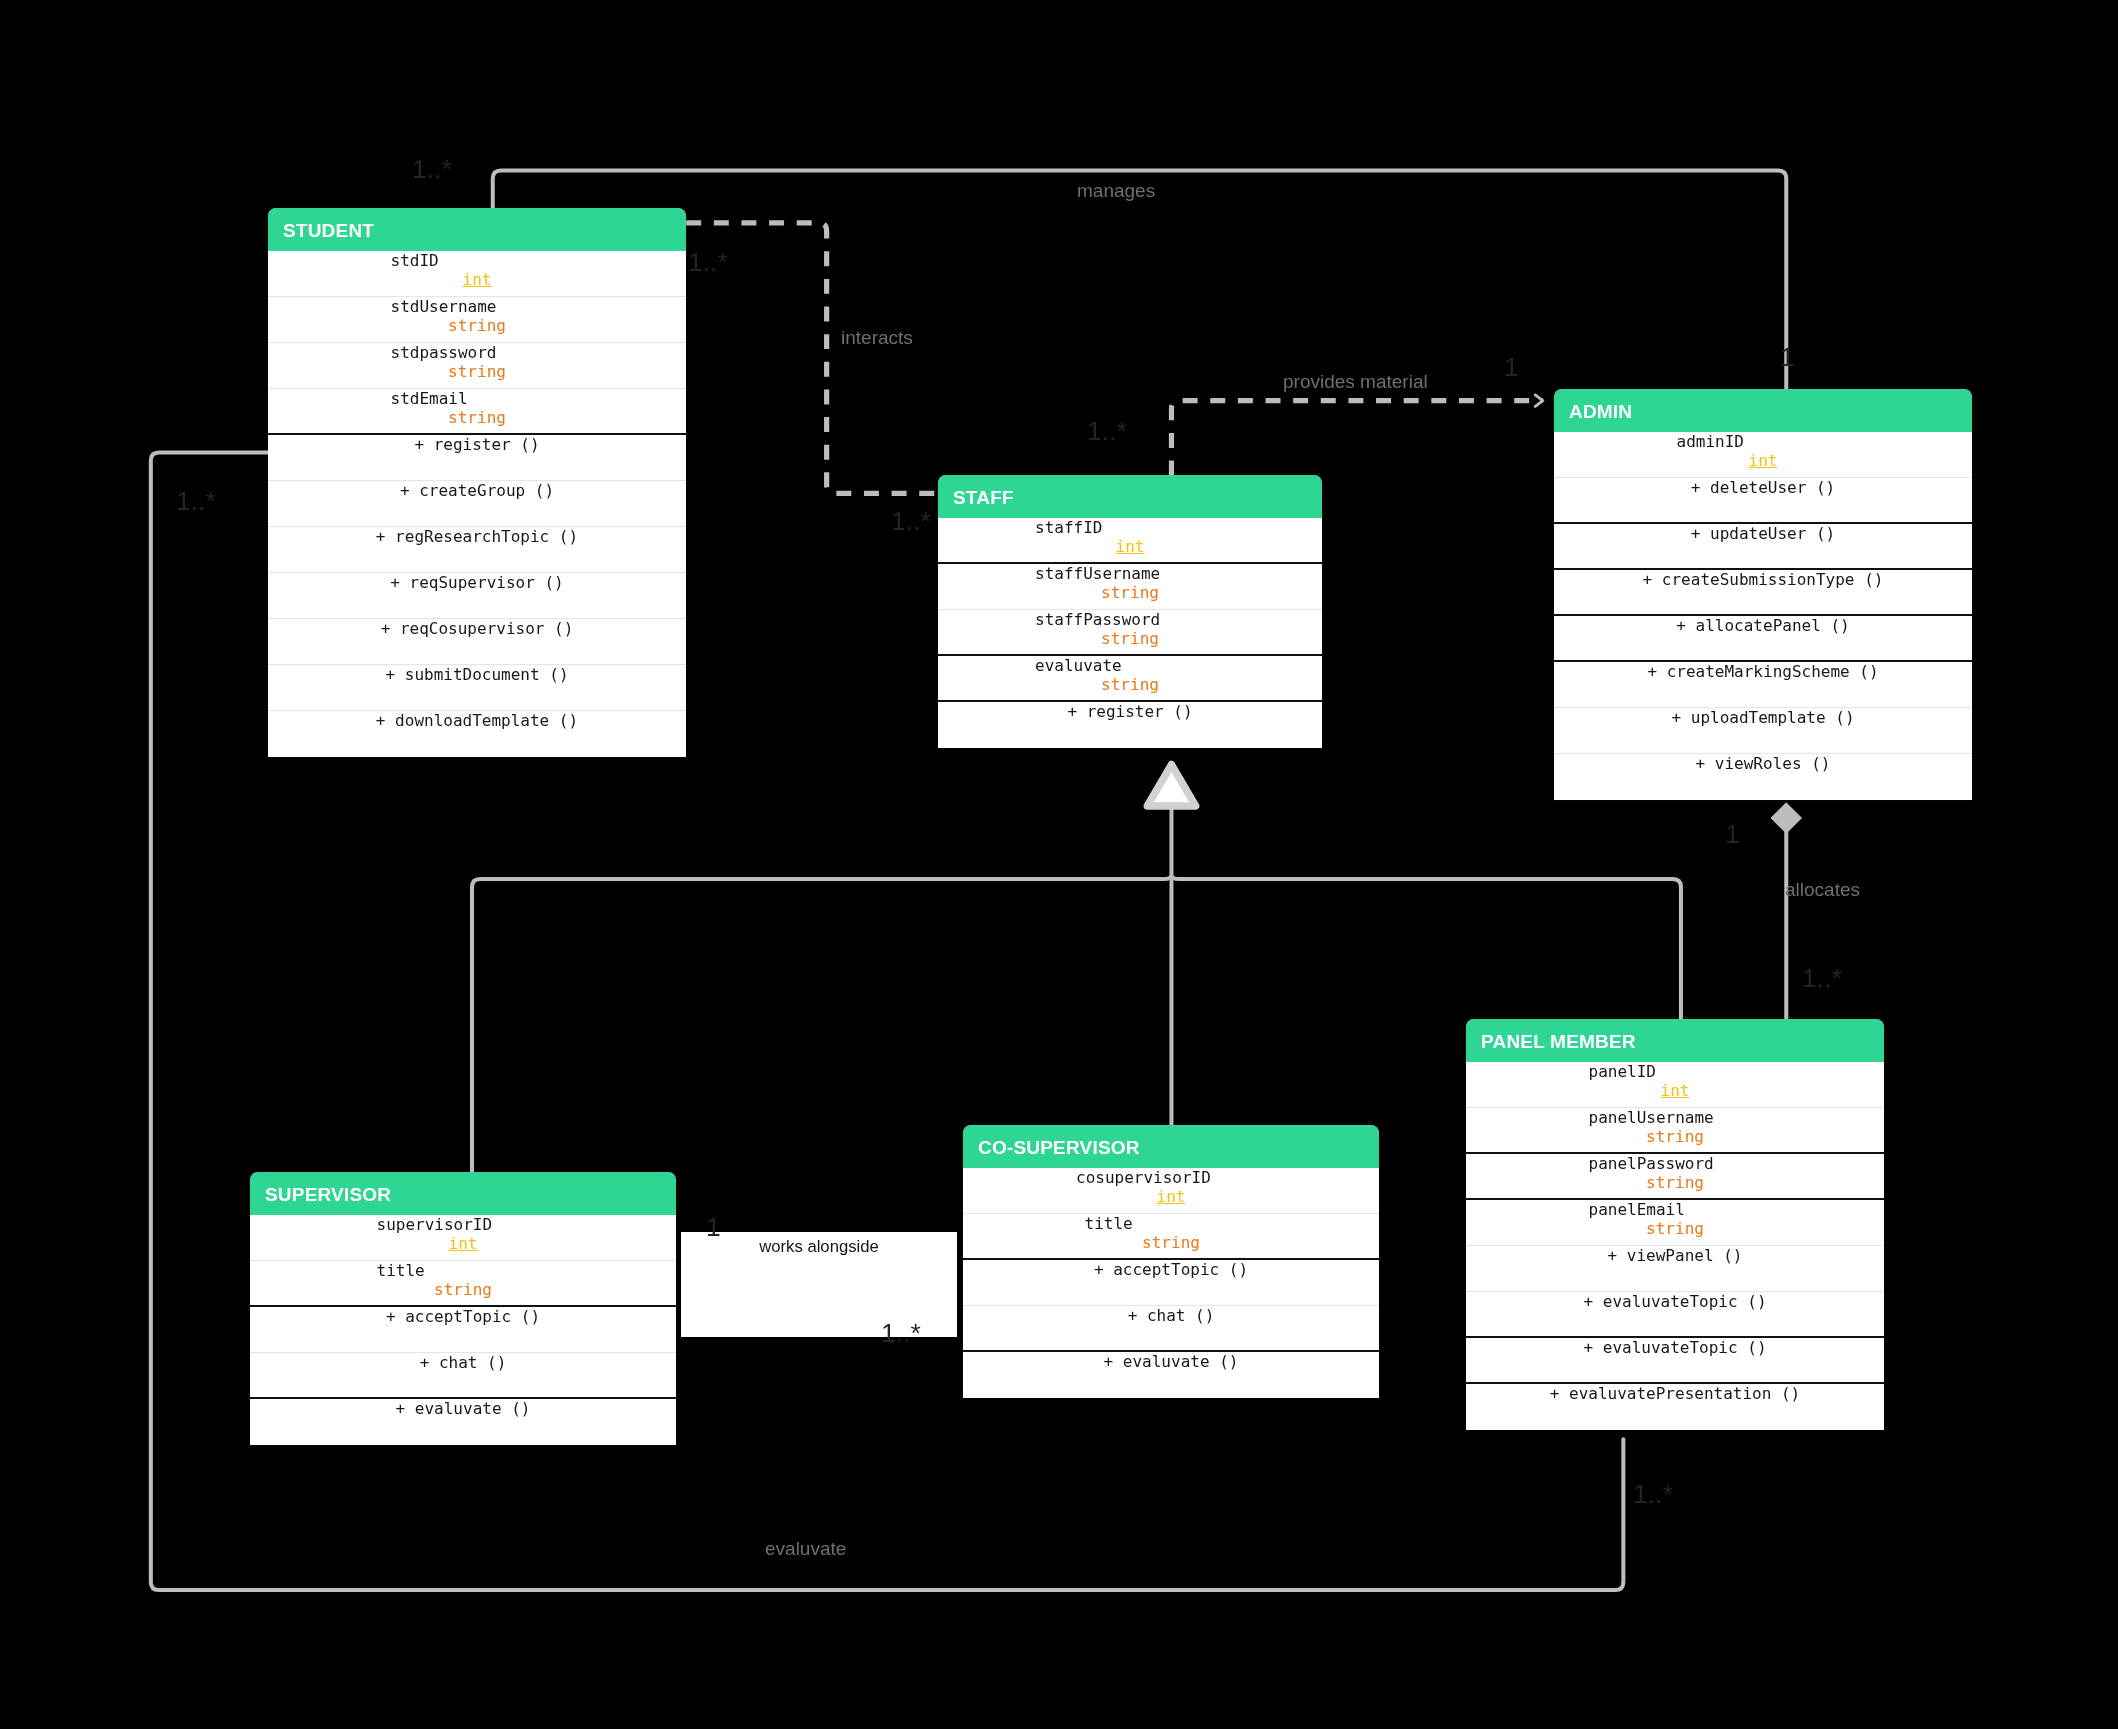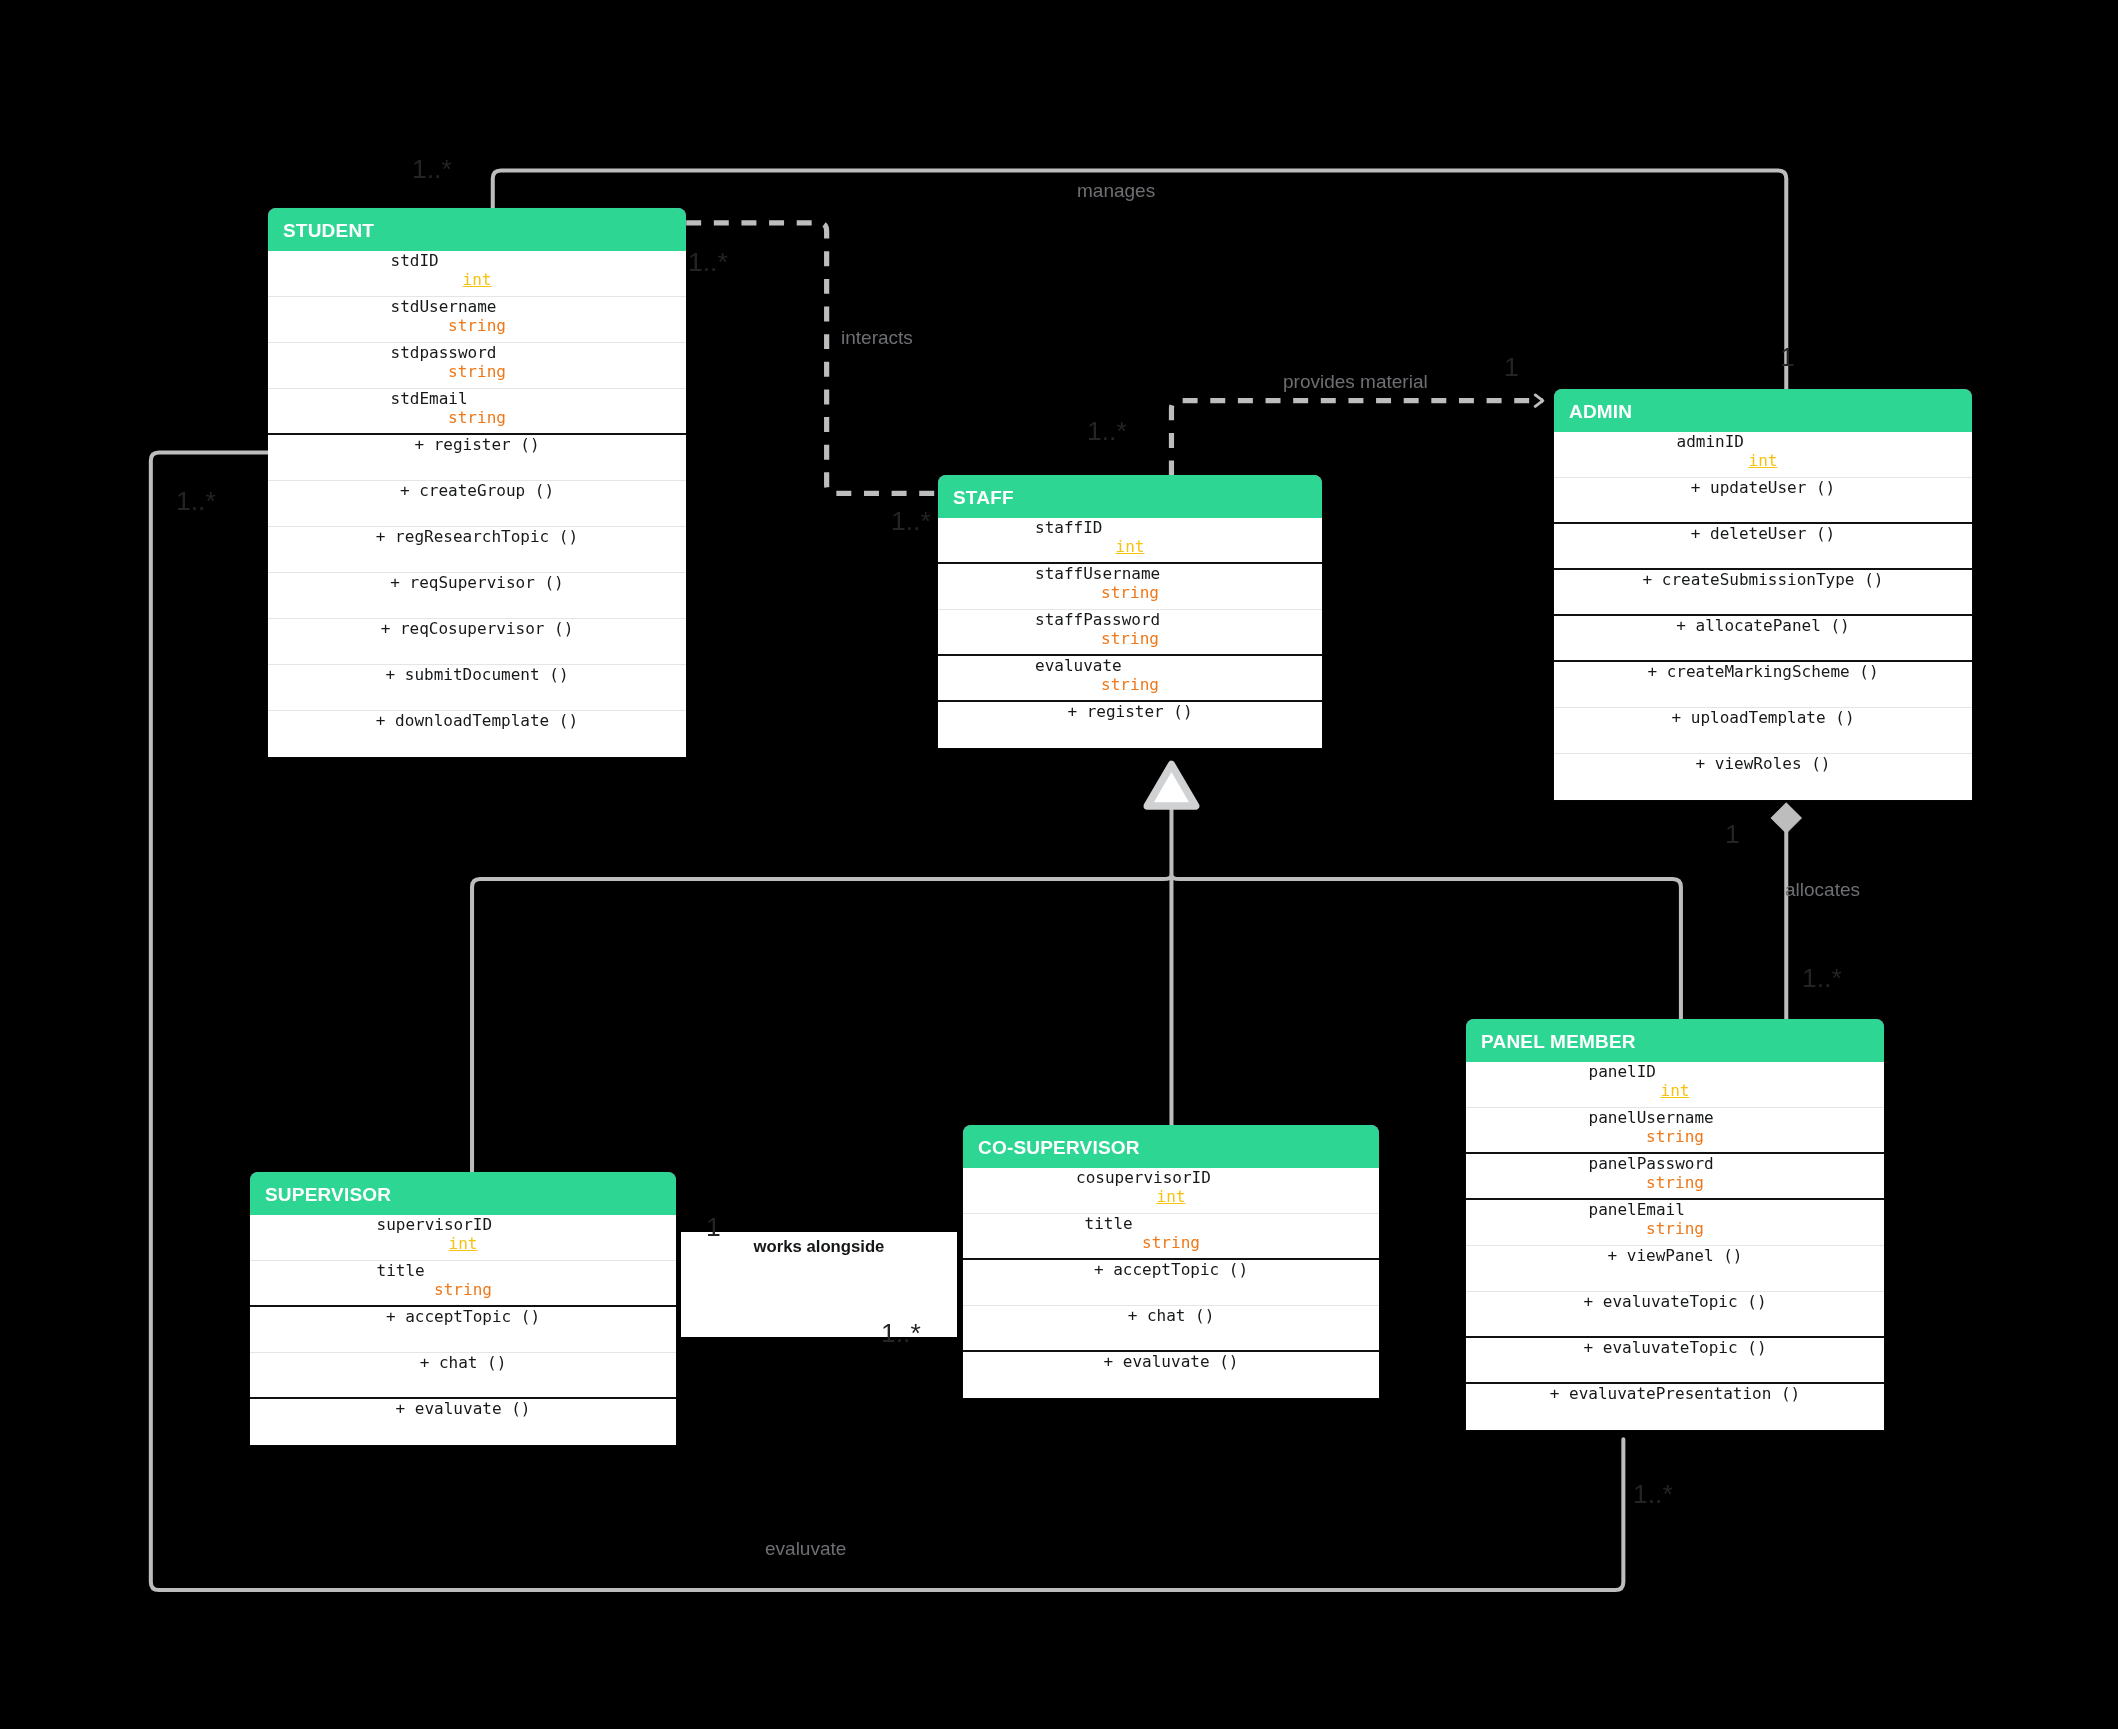--- a/index.html
+++ b/index.html
@@ -61,21 +61,20 @@
     flex-direction:column;
     align-items:center;
     justify-content:flex-start;
   }
   .assoc-plate .plate-label{
     font-family:"Liberation Sans",sans-serif;
     font-size:16.7px;
     color:#131517;
     margin-top:4.6px;
     white-space:nowrap;
-    font-weight:bold;
   }
 
   
   .edge-label{
     position:absolute;
     font-family:"Liberation Sans",sans-serif;
     font-size:19px;
     color:#6d6f72;
     white-space:nowrap;
     z-index:7;
@@ -214,24 +213,24 @@
   </div>
 
   <div class="uml" style="left: 1554px; top: 389px; width: 418px; --accent: #2ed694;">
     <div class="hdr">ADMIN</div>
     <div class="rows">
       <div class="row attr">
         <span class="nm">adminID</span>
         <span class="ty t-int">int</span>
       </div>
       <div class="row meth sep-strong">
+          <span class="nm">+ deleteUser ()</span>
+        </div>
+      <div class="row meth sep-strong">
           <span class="nm">+ updateUser ()</span>
-        </div>
-      <div class="row meth sep-strong">
-          <span class="nm">+ deleteUser ()</span>
         </div>
       <div class="row meth sep-strong">
           <span class="nm">+ createSubmissionType ()</span>
         </div>
       <div class="row meth sep-strong">
           <span class="nm">+ allocatePanel ()</span>
         </div>
       <div class="row meth">
           <span class="nm">+ createMarkingScheme ()</span>
         </div>

